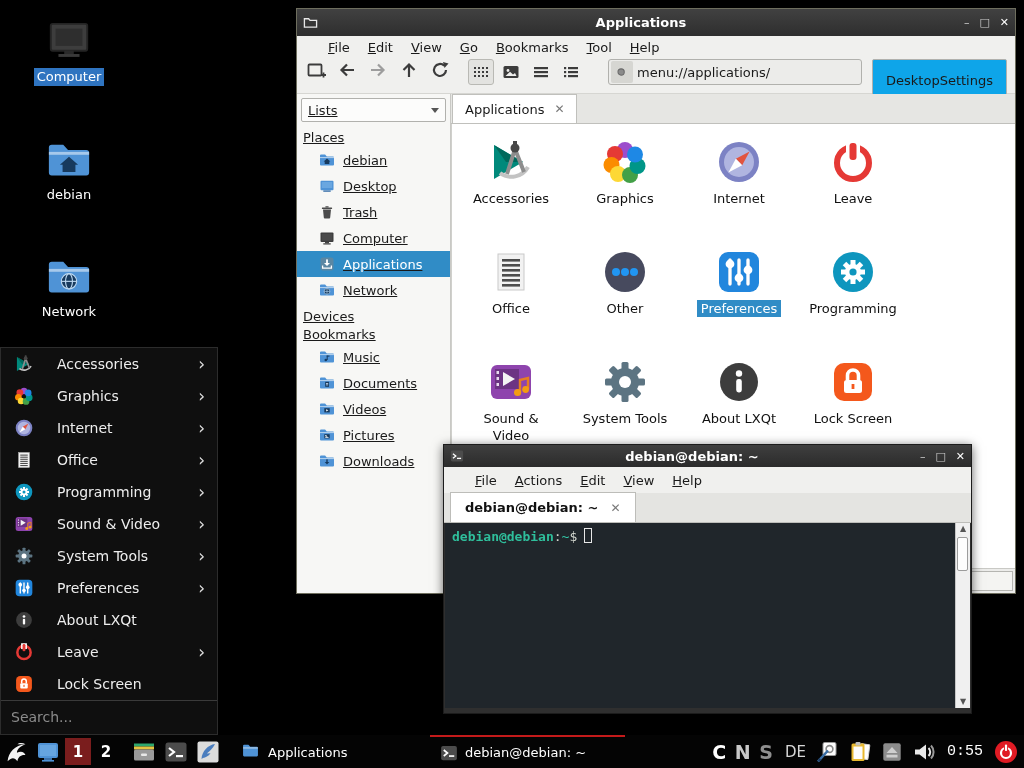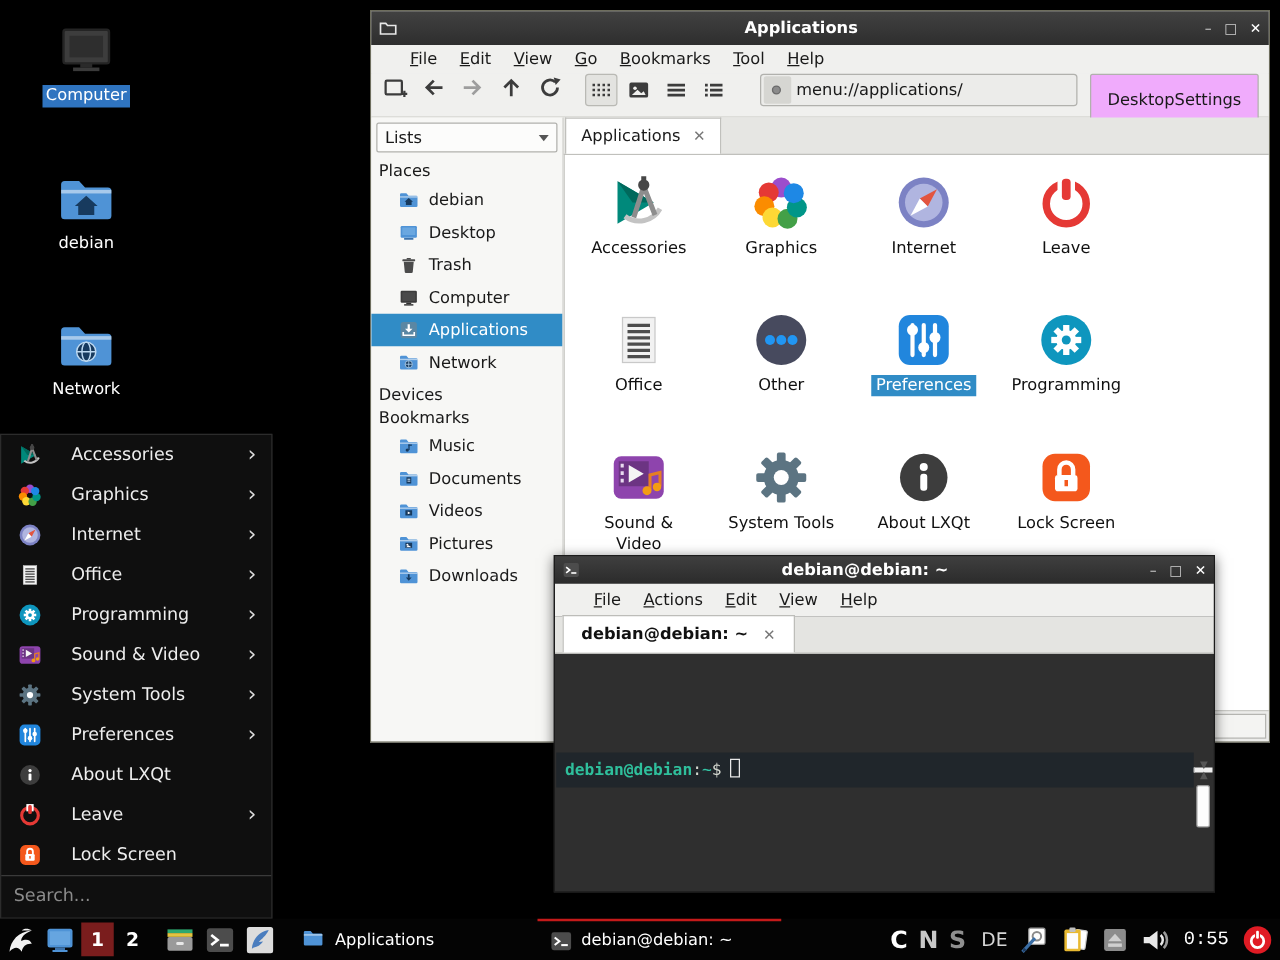--- a/index.html
+++ b/index.html
@@ -43,25 +43,25 @@
     display:flex; padding:0 8px; gap:10px; flex:0 0 auto; }
   .tbico { width:21px; height:21px; display:flex; align-items:center; justify-content:center; }
   .view-group { display:flex; gap:4px; margin-left:8px; }
   .view-btn { width:26px; height:26px; display:flex; align-items:center; justify-content:center; border-radius:3px; }
   .view-btn.active { background:#e3e3e0; border:1px solid #b9b9b4; }
   .addrbar { flex:1; height:26px; background:#ececea; border:1px solid #b1b1ad; border-radius:3px;
     display:flex; align-items:center; margin-left:14px; overflow:hidden; }
   .addr-ico { width:22px; height:22px; background:#d6d6d2; border-radius:2px; margin:0 4px 0 2px;
     display:flex; align-items:center; justify-content:center; }
   .addr-text { font-size:13px; color:#1a1a1a; }
-  .fm-dsbtn { height:43px; background:#f0abfc; border:1px solid #b1b1ad; border-radius:2px;
+  .fm-dsbtn { height:43px; background:#0ea5e9; border:1px solid #b1b1ad; border-radius:2px;
     padding:0 13px; font-size:13px; color:#1a1a1a; display:flex; align-items:center; }
   .fm-body { flex:1; display:flex; min-height:0; }
   .fm-side { width:154px; background:#f7f7f5; border-right:1px solid #c9c9c5; display:flex;
-    flex-direction:column; font-size:13px; color:#1a1a1a; }
+    flex-direction:column; font-size:13px; color:#1a1a1a;text-decoration:underline; }
   .side-combo { margin:4px; height:24px; background:#fcfcfb; border:1px solid #b1b1ad; border-radius:2px;
     display:flex; align-items:center; padding:0 6px; }
   .side-combo .cb-label { flex:1; }
   .cb-arrow { width:0; height:0; border-left:4px solid transparent; border-right:4px solid transparent;
     border-top:5px solid #555; }
   .side-tree { flex:1; overflow:hidden; }
   .tree-header { padding:4px 4px 2px 6px; }
   .tree-item { height:26px; display:flex; align-items:center; padding-left:22px; gap:8px; }
   .tree-item svg { width:16px; height:16px; flex:0 0 16px; }
   .tree-item.sel { background:#308cc6; color:#fff; }
@@ -81,21 +81,21 @@
   .status-box { height:100%; background:#f4f4f2; border:1px solid #b5b5b1; display:flex;
     align-items:center; padding:0 6px; font-size:13px; color:#1a1a1a; white-space:nowrap; overflow:hidden; }
 
   
   #term { left:443px; top:444px; width:529px; height:270px; z-index:20; border:1px solid #1c1c1c; background:#2f2f2f; }
   #term .titlebar { height:22px; background:linear-gradient(#3f3f3f,#2b2b2b); }
   #term .menubar { height:26px; }
   .term-tabbar { height:30px; background:#e4e4e1; border-bottom:1px solid #bdbdb9; display:flex; align-items:flex-end; flex:0 0 auto; }
   .term-tab { height:30px; background:#fff; border:1px solid #bdbdb9; border-bottom:none;
     display:flex; align-items:center; padding:0 14px; gap:12px; font-size:13px; font-weight:bold; color:#111; margin-left:6px; }
-  .term-body { flex:1; display:flex; min-height:0; margin:0 1px 5px 1px;align-items:center; }
+  .term-body { flex:1; display:flex; min-height:0; margin:0 1px 5px 1px; }
   .term-screen { flex:1; background:#20262b; padding:5px 7px; font-family:"DejaVu Sans Mono", monospace;
     font-size:13px; line-height:17px; }
   .p-user { color:#2fbf9c; font-weight:bold; }
   .p-sep { color:#d3d7cf; }
   .p-path { color:#33c6a6; }
   .p-sym { color:#d3d7cf; }
   .cursor-box { display:inline-block; width:8px; height:15px; border:1.5px solid #e8e8e8; margin-left:7px; vertical-align:-2px; }
   .term-scroll { width:15px; background:#f0f0f0; border-left:1px solid #c6c6c6; display:flex;
     flex-direction:column; align-items:center; justify-content:space-between; padding:2px 0; }
   .scr-arrow { color:#555; font-size:8px; line-height:8px; }

